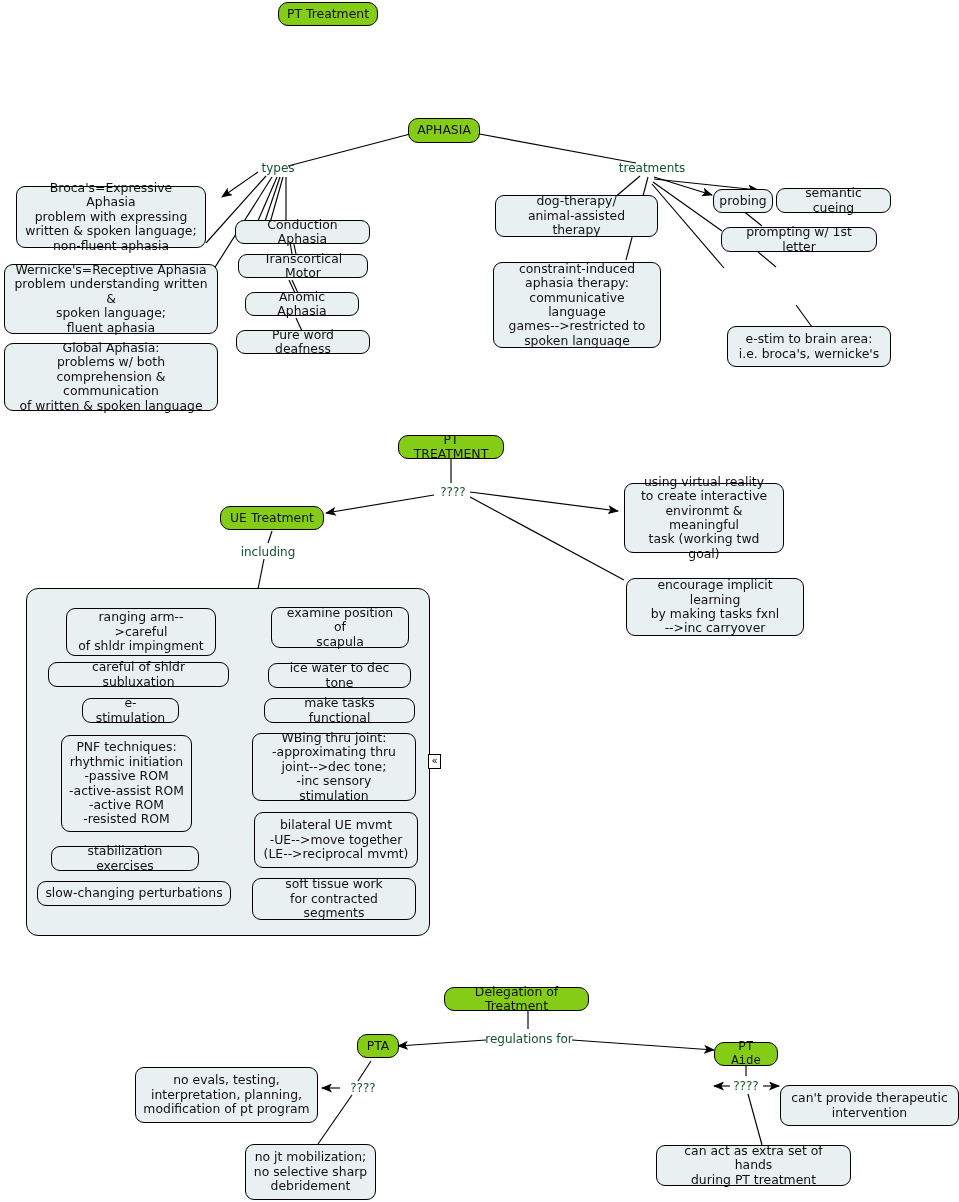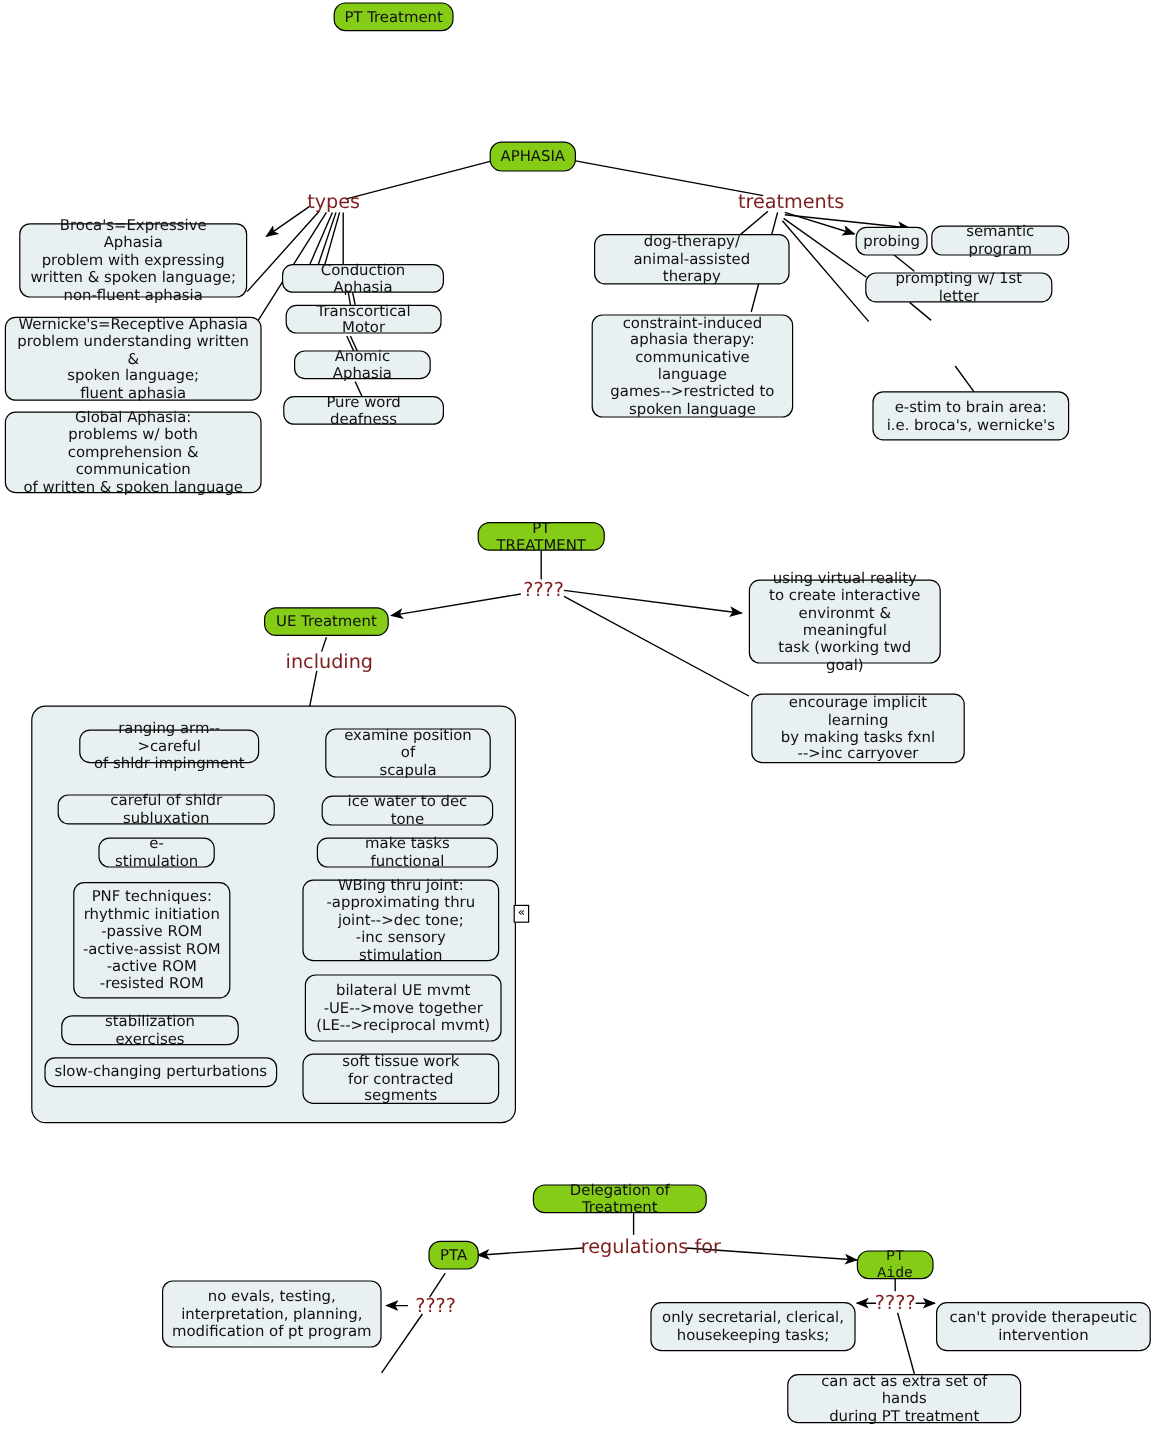--- a/index.html
+++ b/index.html
@@ -49,23 +49,23 @@
     background: #84cc16;
     border-radius: 10px;
   }
   .node.container {
     background: #e8f0f2;
     border-radius: 12px;
     display: block;
   }
   .link-label {
     position: absolute;
-    font-size: 16px;
+    font-size: 12px;
     line-height: 14px;
-    color: #7f1d1d;
+    color: #14532d;
     background: transparent;
     white-space: nowrap;
     text-align: center;
   }
   .resize-handle {
     position: absolute;
     width: 11px;
     height: 13px;
     border: 1px solid #000;
     background: #ffffff;
@@ -169,21 +169,21 @@
 animal-assisted therapy</div>
 
   <div class="node" style="left:493px; top:262px; width:168px; height:86px;">constraint-induced
 aphasia therapy:
 communicative language
 games--&gt;restricted to
 spoken language</div>
 
   <div class="node" style="left:713px; top:189px; width:60px; height:24px;">probing</div>
 
-  <div class="node" style="left:776px; top:188px; width:115px; height:25px;">semantic program</div>
+  <div class="node" style="left:776px; top:188px; width:115px; height:25px;">semantic cueing</div>
 
   <div class="node" style="left:721px; top:227px; width:156px; height:25px;">prompting w/ 1st letter</div>
 
 
   <div class="node" style="left:727px; top:326px; width:164px; height:41px;">e-stim to brain area:
 i.e. broca's, wernicke's</div>
 
   <div class="node title" style="left:398px; top:435px; width:106px; height:24px;">PT TREATMENT</div>
 
   <div class="link-label" style="left:435px; top:485px; width:36px;">????</div>
@@ -196,21 +196,21 @@
 to create interactive
 environmt &amp; meaningful
 task (working twd goal)</div>
 
   <div class="node" style="left:626px; top:578px; width:178px; height:58px;">encourage implicit learning
 by making tasks fxnl
 --&gt;inc carryover</div>
 
   <div class="node container" style="left:26px; top:588px; width:404px; height:348px;"></div>
 
-  <div class="node" style="left:66px; top:608px; width:150px; height:28px;">ranging arm--&gt;careful
+  <div class="node" style="left:66px; top:608px; width:150px; height:48px;">ranging arm--&gt;careful
 of shldr impingment</div>
 
   <div class="node" style="left:48px; top:662px; width:181px; height:25px;">careful of shldr subluxation</div>
 
   <div class="node" style="left:82px; top:698px; width:97px; height:25px;">e-stimulation</div>
 
   <div class="node" style="left:61px; top:735px; width:131px; height:97px;">PNF techniques:
 rhythmic initiation
 -passive ROM
 -active-assist ROM
@@ -251,23 +251,24 @@
   <div class="node title" style="left:714px; top:1042px; width:64px; height:24px;font-family:Liberation Mono, monospace;">PT Aide</div>
 
   <div class="link-label" style="left:345px; top:1081px; width:36px;">????</div>
 
   <div class="link-label" style="left:728px; top:1079px; width:36px;">????</div>
 
   <div class="node" style="left:135px; top:1067px; width:183px; height:56px;">no evals, testing,
 interpretation, planning,
 modification of pt program</div>
 
-
-  <div class="node" style="left:542px; top:1085px; width:171px; height:41px;">only secretarial, clerical,
-housekeeping tasks;</div>
+  <div class="node" style="left:245px; top:1144px; width:131px; height:56px;">no jt mobilization;
+no selective sharp
+debridement</div>
+
 
   <div class="node" style="left:780px; top:1085px; width:179px; height:41px;">can't provide therapeutic
 intervention</div>
 
   <div class="node" style="left:656px; top:1145px; width:195px; height:41px;">can act as extra set of hands
 during PT treatment</div>
 
 </div>
 
 </body></html>

